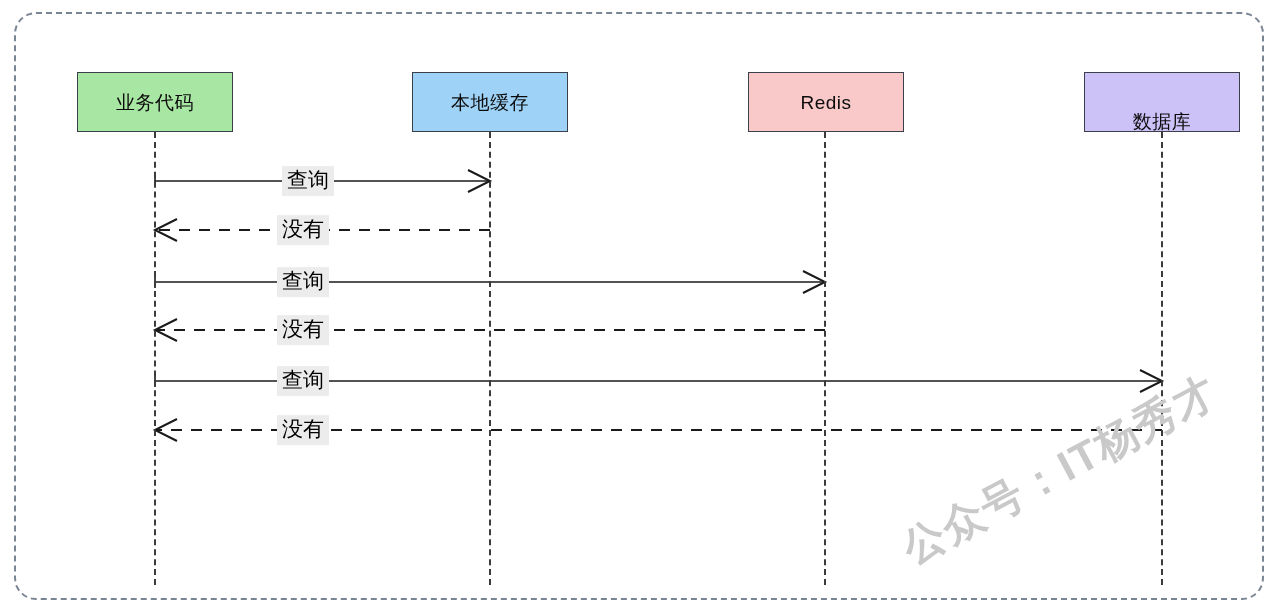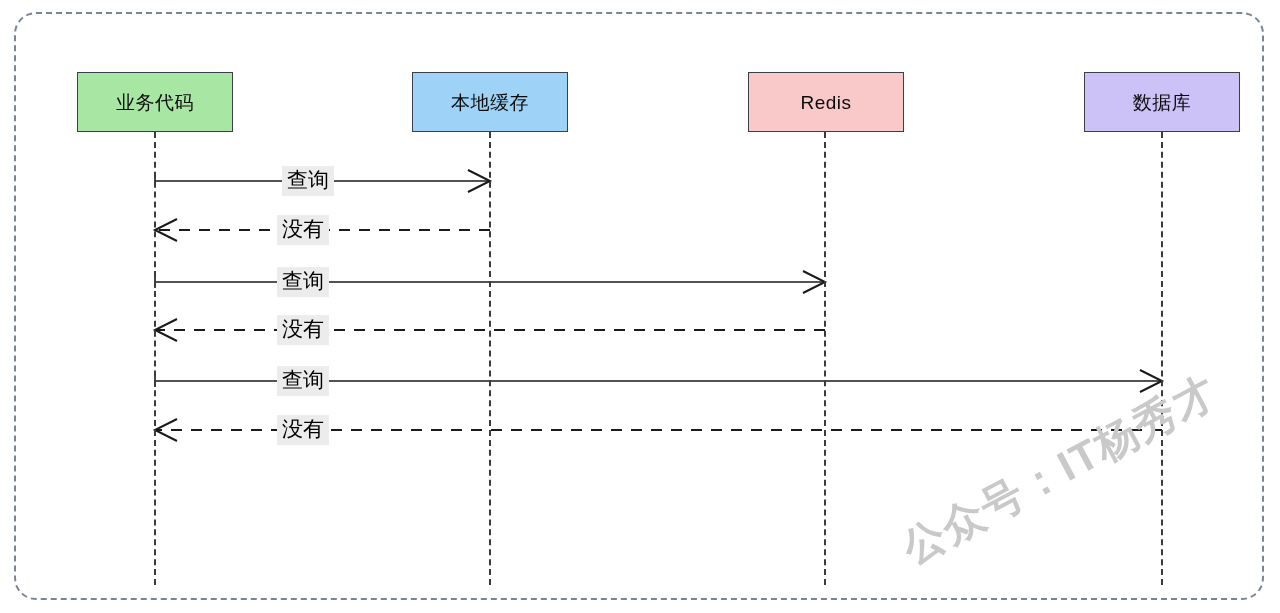--- a/index.html
+++ b/index.html
@@ -140,21 +140,21 @@
   <div id="participants-layer">
       <div class="participant" style="left: 77px; width: 156px; background: rgb(168, 230, 163); border-color: rgb(58, 63, 74);">
         <span class="p-label">业务代码</span>
       </div>
       <div class="participant" style="left: 412px; width: 156px; background: rgb(158, 210, 247); border-color: rgb(58, 63, 74);">
         <span class="p-label">本地缓存</span>
       </div>
       <div class="participant" style="left: 748px; width: 156px; background: rgb(249, 201, 201); border-color: rgb(58, 63, 74);">
         <span class="p-label">Redis</span>
       </div>
-      <div class="participant" style="left: 1084px; width: 156px; background: rgb(205, 194, 247); border-color: rgb(58, 63, 74);">
+      <div class="participant" style="left: 1084px; width: 156px; background: rgb(205, 194, 247); border-color: rgb(58, 63, 74); align-items: flex-end;">
         <span class="p-label">数据库</span>
       </div>
     </div>
   <div id="lifelines-layer">
       <div class="lifeline" style="left: 154px; top: 132px; height: 453px; border-left-color: rgb(59, 59, 59);"></div>
       <div class="lifeline" style="left: 489px; top: 132px; height: 453px; border-left-color: rgb(59, 59, 59);"></div>
       <div class="lifeline" style="left: 824px; top: 132px; height: 453px; border-left-color: rgb(59, 59, 59);"></div>
       <div class="lifeline" style="left: 1161px; top: 132px; height: 453px; border-left-color: rgb(59, 59, 59);"></div>
     </div>
   <div id="labels-layer">

